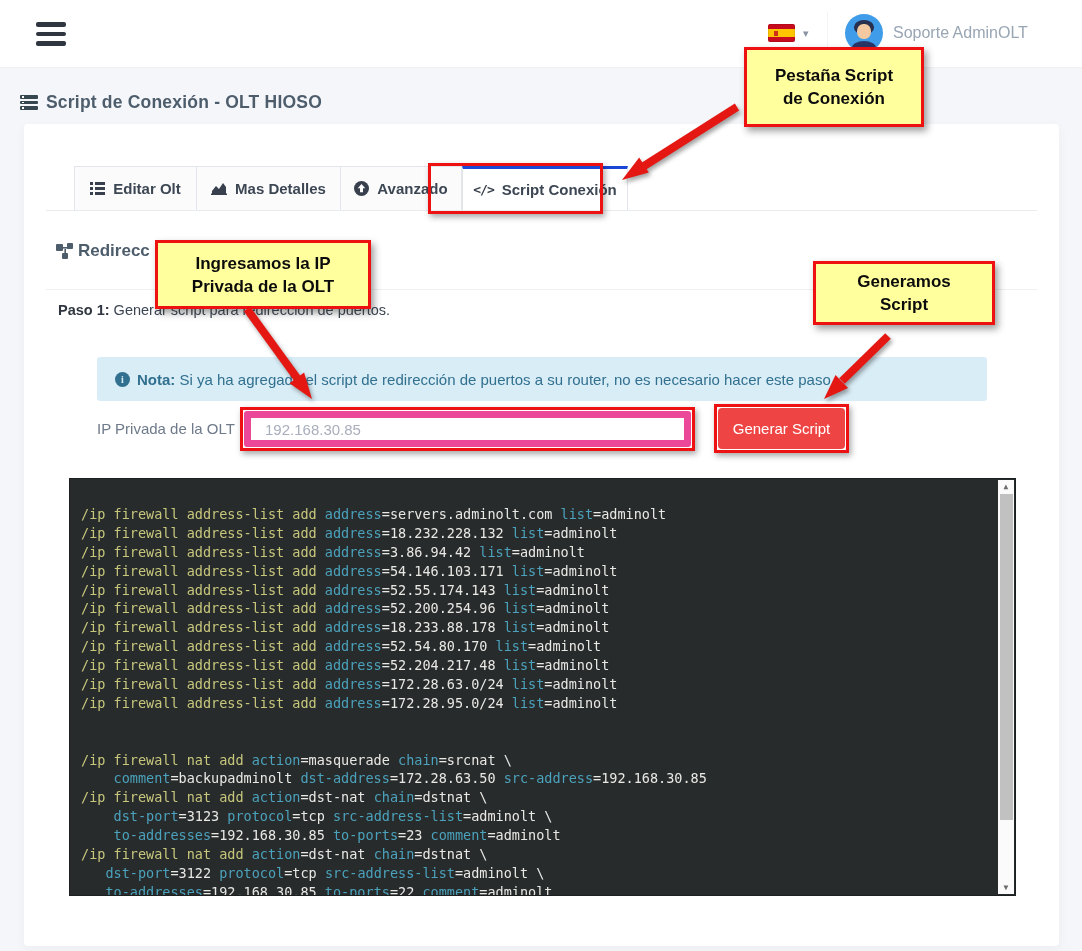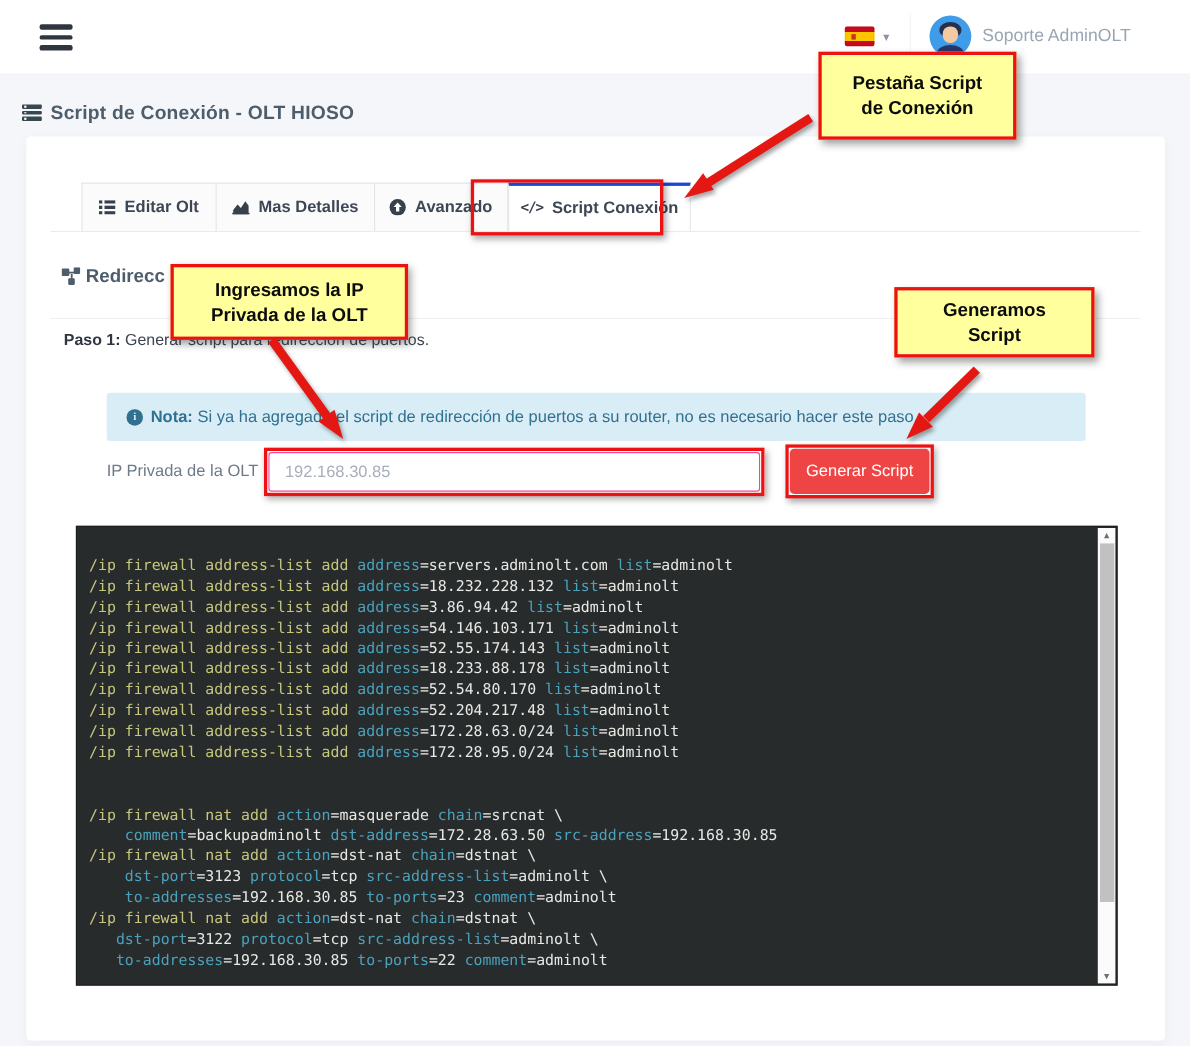--- a/index.html
+++ b/index.html
@@ -66,21 +66,21 @@
   .alert { position:absolute; left:97px; top:357px; width:890px; height:44px;
     background:#d9edf7; border-radius:3px; color:#31708f; font-size:15px;
     display:flex; align-items:center; padding:0 18px; z-index:1; }
   .info-icon { width:15px; height:15px; border-radius:50%; background:#31708f; color:#d9edf7;
     display:inline-flex; align-items:center; justify-content:center;
     font-size:10px; font-weight:bold; font-family:"Liberation Serif", serif; margin-right:7px; flex:0 0 auto; }
 
   
   .ip-label { position:absolute; left:97px; top:420px; font-size:15px; color:#6e7a8a; z-index:1; }
   .ip-input { position:absolute; left:244px; top:411px; width:447px; height:36px;
-    border:1px solid #ec4899; border-radius:3px; background:#fff;
+    border:7px solid #ec4899; border-radius:3px; background:#fff;
     font-family:"Liberation Sans", sans-serif; font-size:15px; color:#a8aebb; padding:0 14px; z-index:2; outline:none; }
   .gen-btn { position:absolute; left:718px; top:408px; width:127px; height:41px;
     background:#ef4444; border:none; border-radius:4px; color:#ffffff;
     font-family:"Liberation Sans", sans-serif; font-size:15px; cursor:pointer; z-index:2; }
 
   
   .code-block { position:absolute; left:69px; top:478px; width:947px; height:418px;
     background:#282b2c; border:1px solid #1d2021; z-index:2; overflow:hidden;
     font-family:"DejaVu Sans Mono", monospace; font-size:13.5px; }
   .code-inner { position:absolute; left:11px; top:26px; right:24px; }
@@ -204,20 +204,21 @@
 <input class="ip-input" type="text" value="192.168.30.85" style="">
 <button class="gen-btn">Generar Script</button>
 
 <div class="code-block">
   <div class="code-inner">
       <div class="code-line"><span class="tk-c">/ip firewall address-list add </span><span class="tk-p">address</span><span class="tk-w">=servers.adminolt.com </span><span class="tk-p">list</span><span class="tk-w">=adminolt</span></div>
       <div class="code-line"><span class="tk-c">/ip firewall address-list add </span><span class="tk-p">address</span><span class="tk-w">=18.232.228.132 </span><span class="tk-p">list</span><span class="tk-w">=adminolt</span></div>
       <div class="code-line"><span class="tk-c">/ip firewall address-list add </span><span class="tk-p">address</span><span class="tk-w">=3.86.94.42 </span><span class="tk-p">list</span><span class="tk-w">=adminolt</span></div>
       <div class="code-line"><span class="tk-c">/ip firewall address-list add </span><span class="tk-p">address</span><span class="tk-w">=54.146.103.171 </span><span class="tk-p">list</span><span class="tk-w">=adminolt</span></div>
       <div class="code-line"><span class="tk-c">/ip firewall address-list add </span><span class="tk-p">address</span><span class="tk-w">=52.55.174.143 </span><span class="tk-p">list</span><span class="tk-w">=adminolt</span></div>
+      <div class="code-line"><span class="tk-c">/ip firewall address-list add </span><span class="tk-p">address</span><span class="tk-w">=52.200.254.96 </span><span class="tk-p">list</span><span class="tk-w">=adminolt</span></div>
       <div class="code-line"><span class="tk-c">/ip firewall address-list add </span><span class="tk-p">address</span><span class="tk-w">=18.233.88.178 </span><span class="tk-p">list</span><span class="tk-w">=adminolt</span></div>
       <div class="code-line"><span class="tk-c">/ip firewall address-list add </span><span class="tk-p">address</span><span class="tk-w">=52.54.80.170 </span><span class="tk-p">list</span><span class="tk-w">=adminolt</span></div>
       <div class="code-line"><span class="tk-c">/ip firewall address-list add </span><span class="tk-p">address</span><span class="tk-w">=52.204.217.48 </span><span class="tk-p">list</span><span class="tk-w">=adminolt</span></div>
       <div class="code-line"><span class="tk-c">/ip firewall address-list add </span><span class="tk-p">address</span><span class="tk-w">=172.28.63.0/24 </span><span class="tk-p">list</span><span class="tk-w">=adminolt</span></div>
       <div class="code-line"><span class="tk-c">/ip firewall address-list add </span><span class="tk-p">address</span><span class="tk-w">=172.28.95.0/24 </span><span class="tk-p">list</span><span class="tk-w">=adminolt</span></div>
       <div class="code-line">&nbsp;</div>
       <div class="code-line">&nbsp;</div>
       <div class="code-line"><span class="tk-c">/ip firewall nat add </span><span class="tk-p">action</span><span class="tk-w">=masquerade </span><span class="tk-p">chain</span><span class="tk-w">=srcnat \</span></div>
       <div class="code-line"><span class="tk-w">    </span><span class="tk-p">comment</span><span class="tk-w">=backupadminolt </span><span class="tk-p">dst-address</span><span class="tk-w">=172.28.63.50 </span><span class="tk-p">src-address</span><span class="tk-w">=192.168.30.85</span></div>
       <div class="code-line"><span class="tk-c">/ip firewall nat add </span><span class="tk-p">action</span><span class="tk-w">=dst-nat </span><span class="tk-p">chain</span><span class="tk-w">=dstnat \</span></div>

